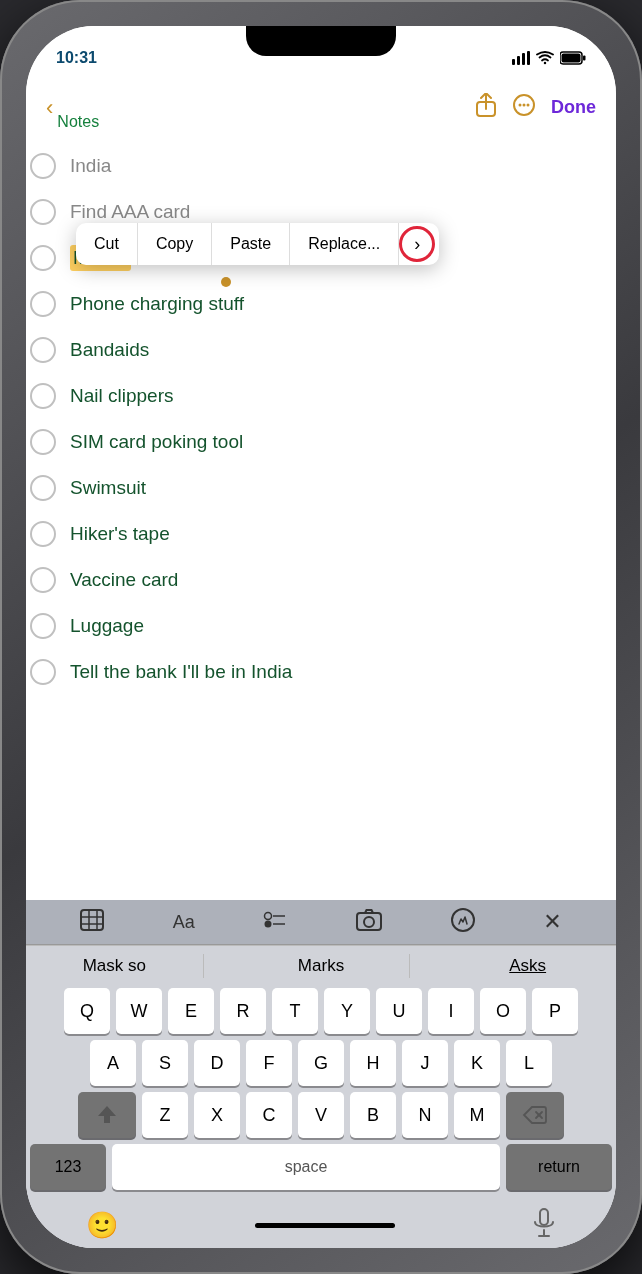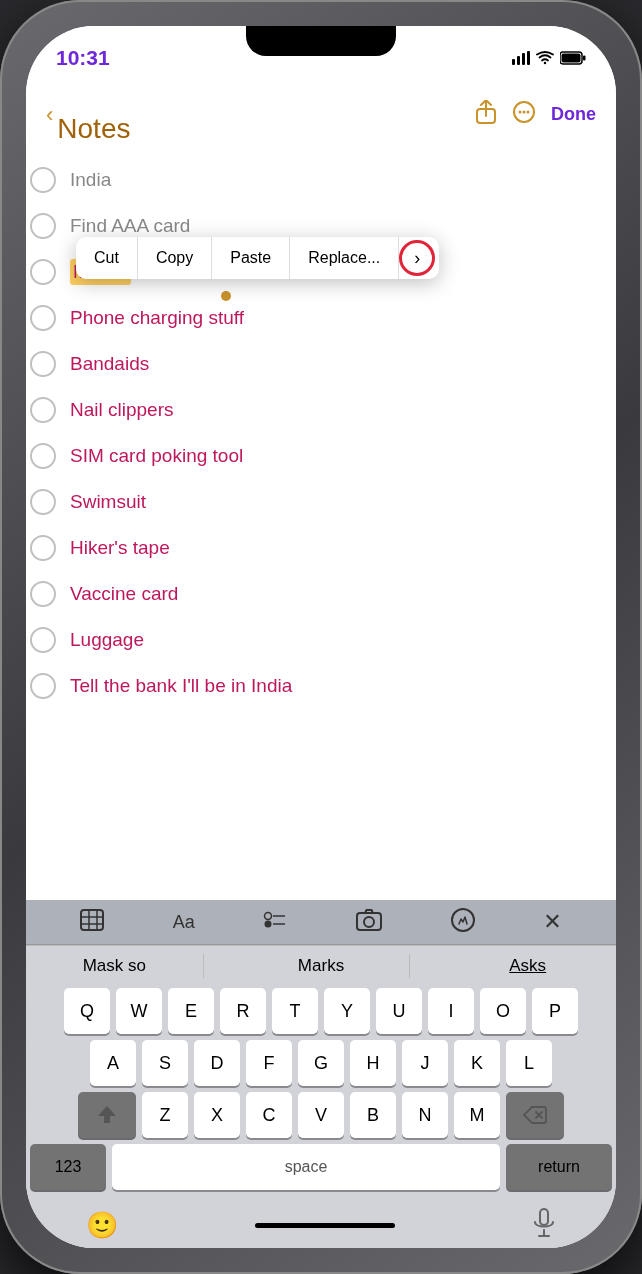--- a/index.html
+++ b/index.html
@@ -47,23 +47,23 @@
       display: flex;
       justify-content: space-between;
       align-items: center;
       padding: 14px 30px 0;
       height: 50px;
       background: #fff;
       position: relative;
       z-index: 10;
     }
     .status-time {
-      font-size: 21px;
+      font-size: 16px;
       font-weight: 600;
-      color: #6d28d9;
+      color: #0c4a6e;
     }
     .status-icons {
       display: flex;
       align-items: center;
       gap: 6px;
     }
     .notch {
       position: absolute;
       top: 0;
       left: 50%;
@@ -86,22 +86,22 @@
       align-items: center;
       gap: 4px;
       color: #c9922a;
       font-size: 18px;
     }
     .nav-back-chevron {
       font-size: 22px;
       color: #c9922a;
     }
     .nav-title {
-      color: #a16207;
-      font-size: 28px;
+      color: #15803d;
+      font-size: 16px;
       font-weight: 400;
       margin-top: 29px;
     }
     .nav-right {
       display: flex;
       align-items: center;
       gap: 16px;
     }
     .nav-icon {
       color: #c9922a;
@@ -131,21 +131,21 @@
     }
     .checkbox {
       width: 26px;
       height: 26px;
       border-radius: 50%;
       border: 2px solid #c0c0c0;
       flex-shrink: 0;
     }
     .item-text {
       font-size: 19px;
-      color: #be185d;
+      color: #14532d;
     }
     .item-text.selected {
       background-color: #ffd060;
       border-radius: 3px;
       padding: 2px 3px;
     }
     .item-faded {
       color: #888;
     }
     

